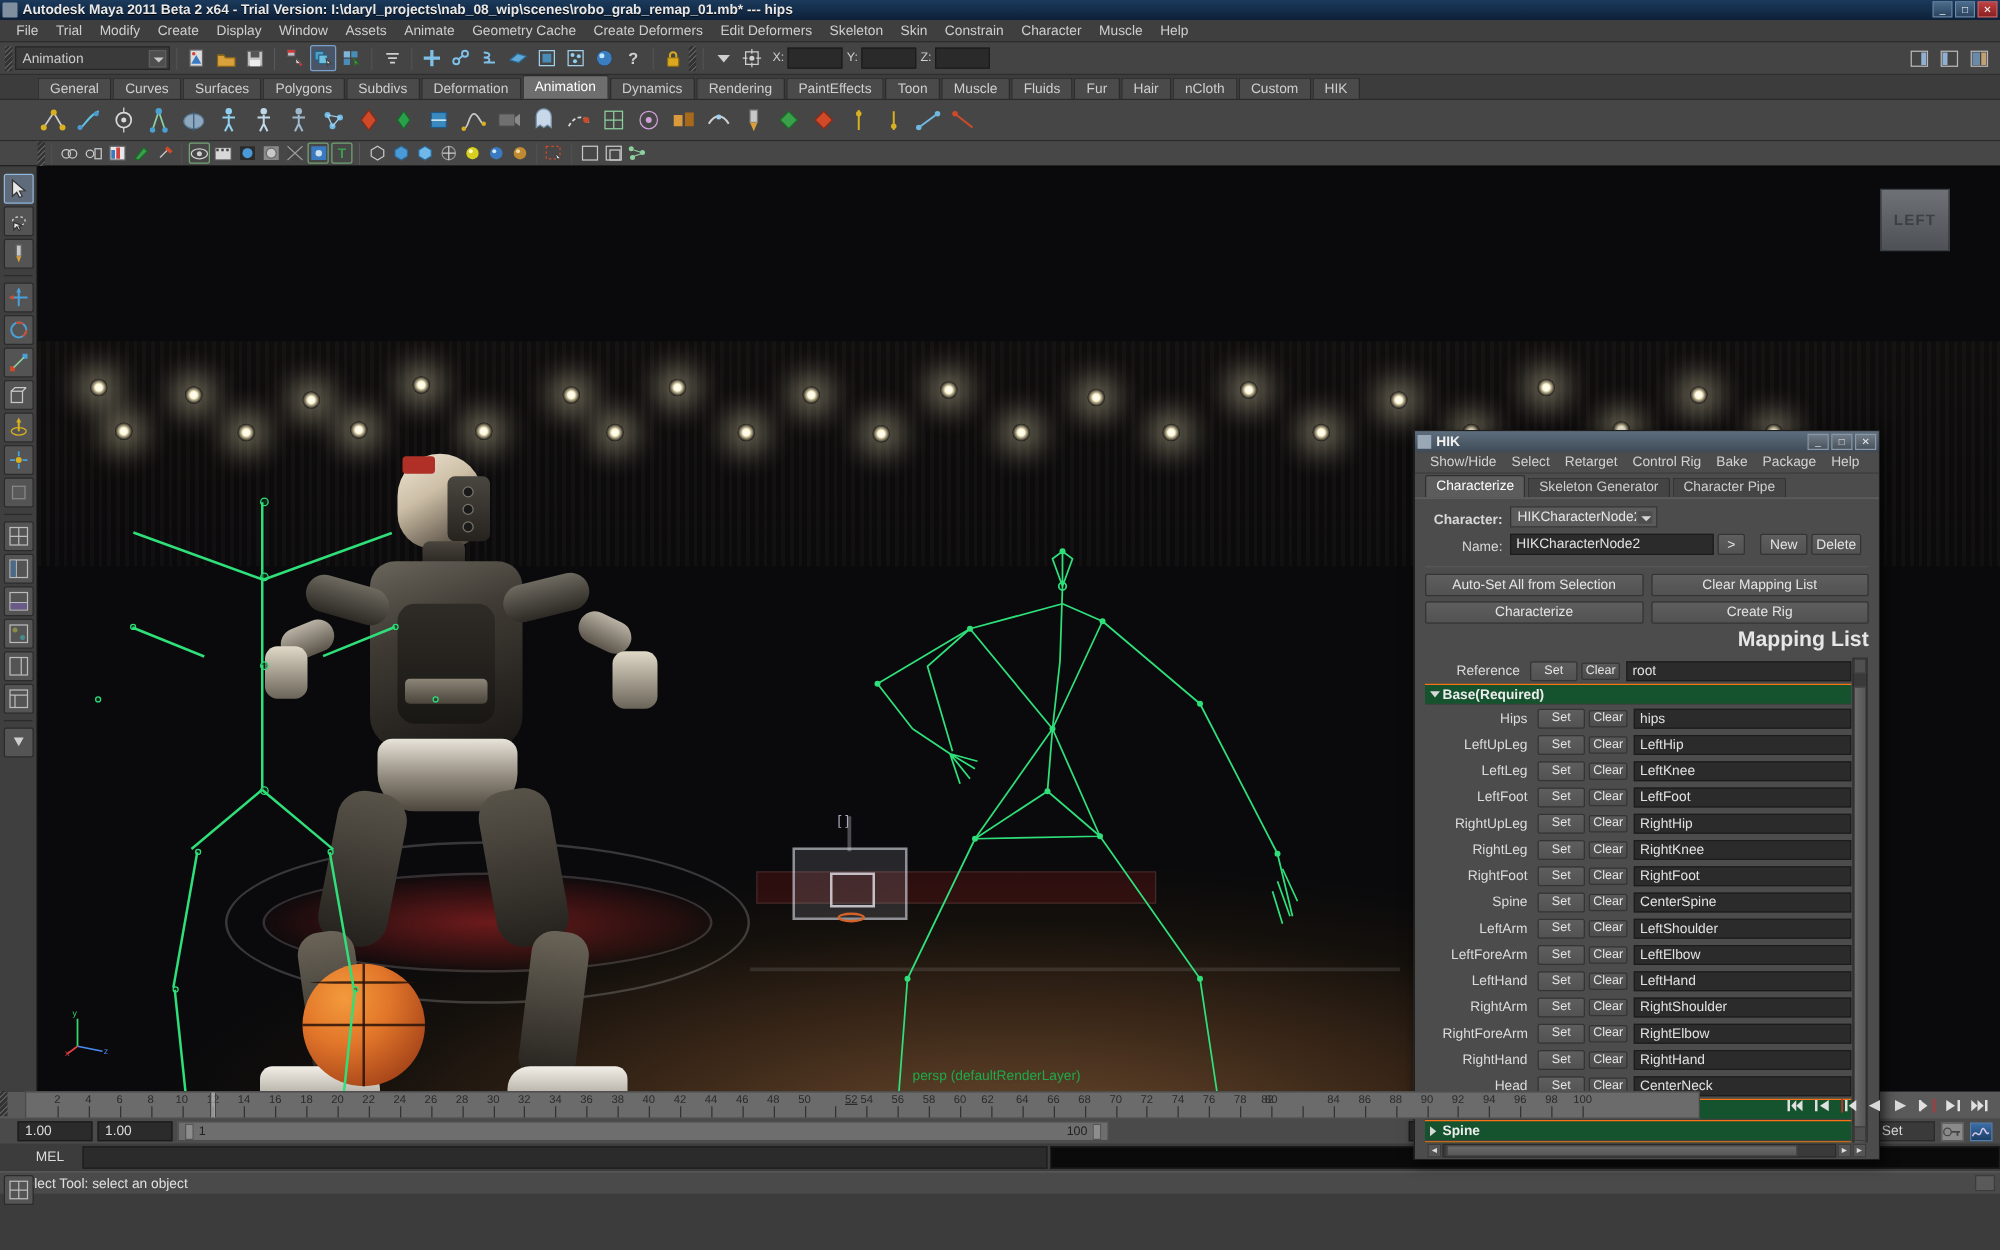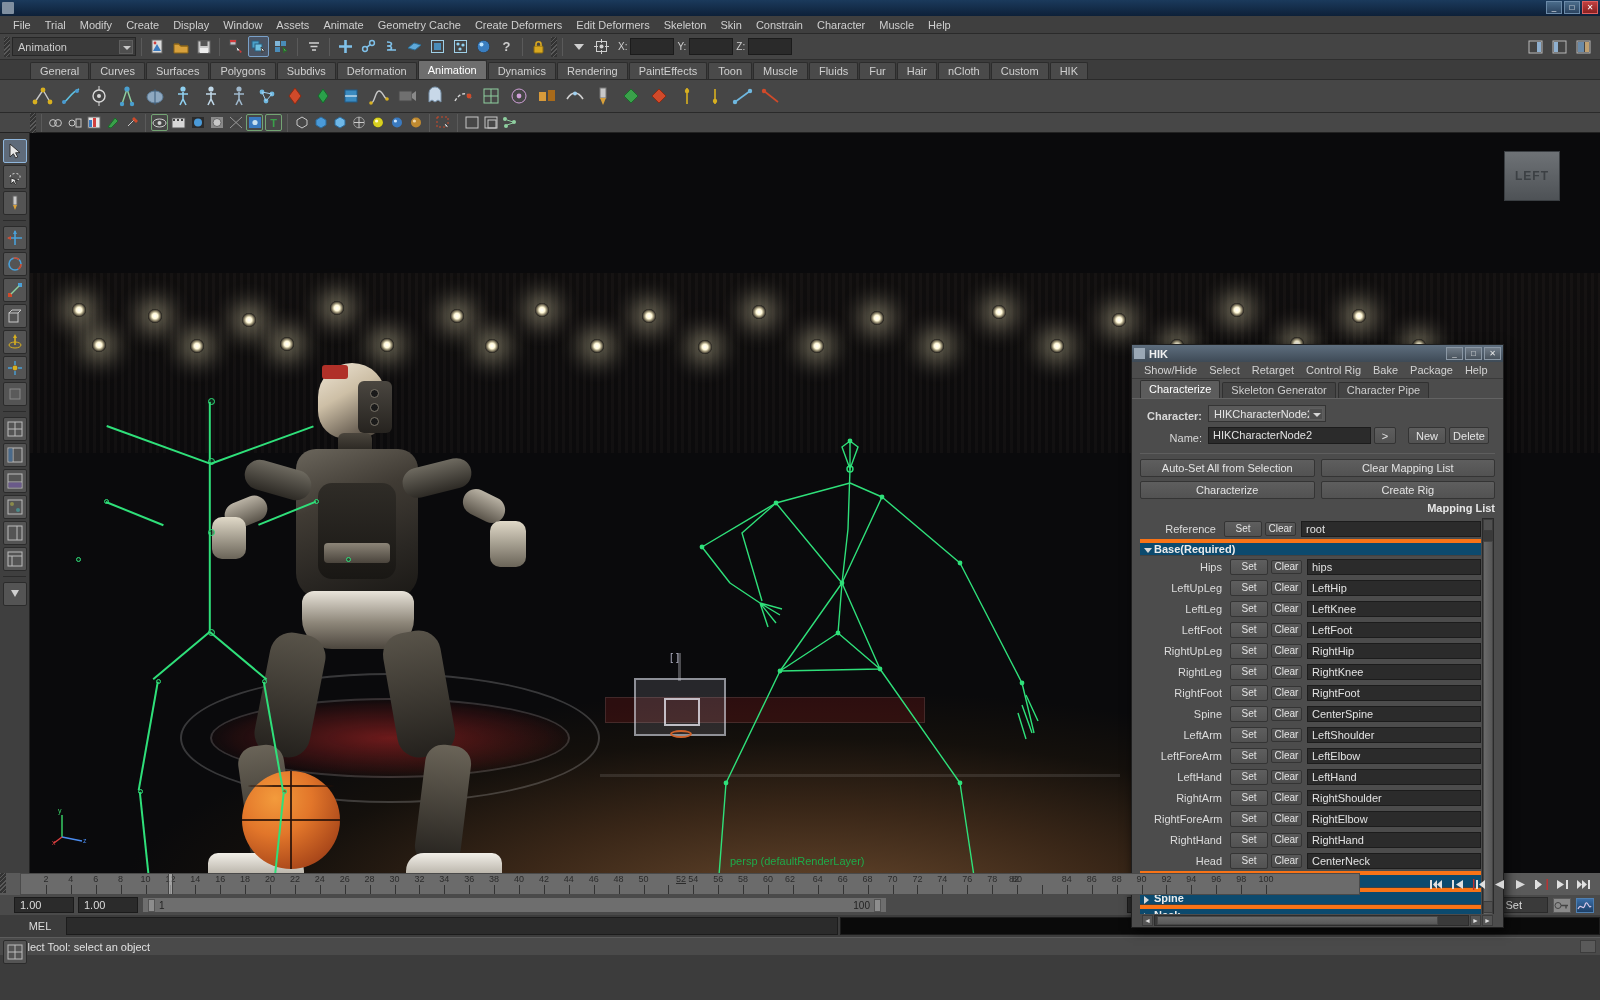--- a/index.html
+++ b/index.html
@@ -150,23 +150,23 @@
     border:1px solid #5e5e5e; }
   .combo .cv:after { content:""; position:absolute; left:3px; top:4px;
     border-left:4px solid transparent; border-right:4px solid transparent; border-top:4px solid #d6d6d6; }
   .txtfield { height:17px; background:#2b2b2b; border:1px solid #1c1c1c; padding-left:4px;
     font-size:11px; color:#e2e2e2; line-height:15px; overflow:hidden; white-space:nowrap; }
   .btn { height:17px; background:linear-gradient(#5e5e5e,#525252); border:1px solid #343434;
     font-size:11px; color:#e4e4e4; display:flex; align-items:center; justify-content:center;
     border-radius:2px; }
   .wide { height:18px; }
   .hr { height:1px; background:#3a3a3a; border-bottom:1px solid #5e5e5e; margin:4px 0 5px 0; }
-  .maplistlbl { text-align:right; font-weight:bold; font-size:11px; color:#e6e6e6; margin-bottom:4px; }
+  .maplistlbl { text-align:right; font-weight:bold; font-size:17px; color:#e6e6e6; margin-bottom:4px; }
   #maprows { flex:1; overflow:hidden; position:relative; }
-  .grouprow { height:17px; background:#0c4a6e; border-top:4px solid #f97316;
+  .grouprow { height:17px; background:#14532d; border-top:1px solid #f97316;
     border-bottom:1px solid #414141; display:flex; align-items:center; padding-left:14px;
     font-size:11px; font-weight:bold; color:#ececec; position:relative; }
   .grouprow .tri { position:absolute; left:4px; top:5px; width:0; height:0; }
   .tri.down { border-left:4px solid transparent; border-right:4px solid transparent; border-top:5px solid #d8d8d8; }
   .tri.right { border-top:4px solid transparent; border-bottom:4px solid transparent; border-left:5px solid #d8d8d8; margin-top:-1px; }
   .maprow { height:21px; display:flex; align-items:center; padding-left:8px; }
   .maprow .mlbl { width:76px; text-align:right; font-size:11px; color:#dcdcdc; padding-right:8px; }
   .maprow .msmall { width:38px; height:16px; font-size:10px; margin-right:3px; }
   .maprow .mclear { width:31px; height:14px; font-size:10px; margin-right:5px;
     background:linear-gradient(#585858,#4c4c4c); }
@@ -228,20 +228,21 @@
   #statusbar { height:18px; background:#4a4a4a; display:flex; align-items:center; padding-left:14px;
     border-top:1px solid #5c5c5c; }
   #statusbar .stxt { font-size:11px; color:#e0e0e0; }
   #statusbar .right { margin-left:auto; display:flex; align-items:center; gap:3px; padding-right:4px; }
 </style>
 </head>
 <body>
 
 <div id="titlebar">
   <div class="tb-icon"></div>
+  <div class="tb-text">Autodesk Maya 2011 Beta 2 x64 - Trial Version: I:\daryl_projects\nab_08_wip\scenes\robo_grab_remap_01.mb*   ---   hips</div>
   <div class="tb-btns">
     <div class="tb-btn">_</div>
     <div class="tb-btn">□</div>
     <div class="tb-btn close">✕</div>
   </div>
 </div>
 
 <div id="menubar">
     <div class="mi">File</div>
     <div class="mi">Trial</div>

